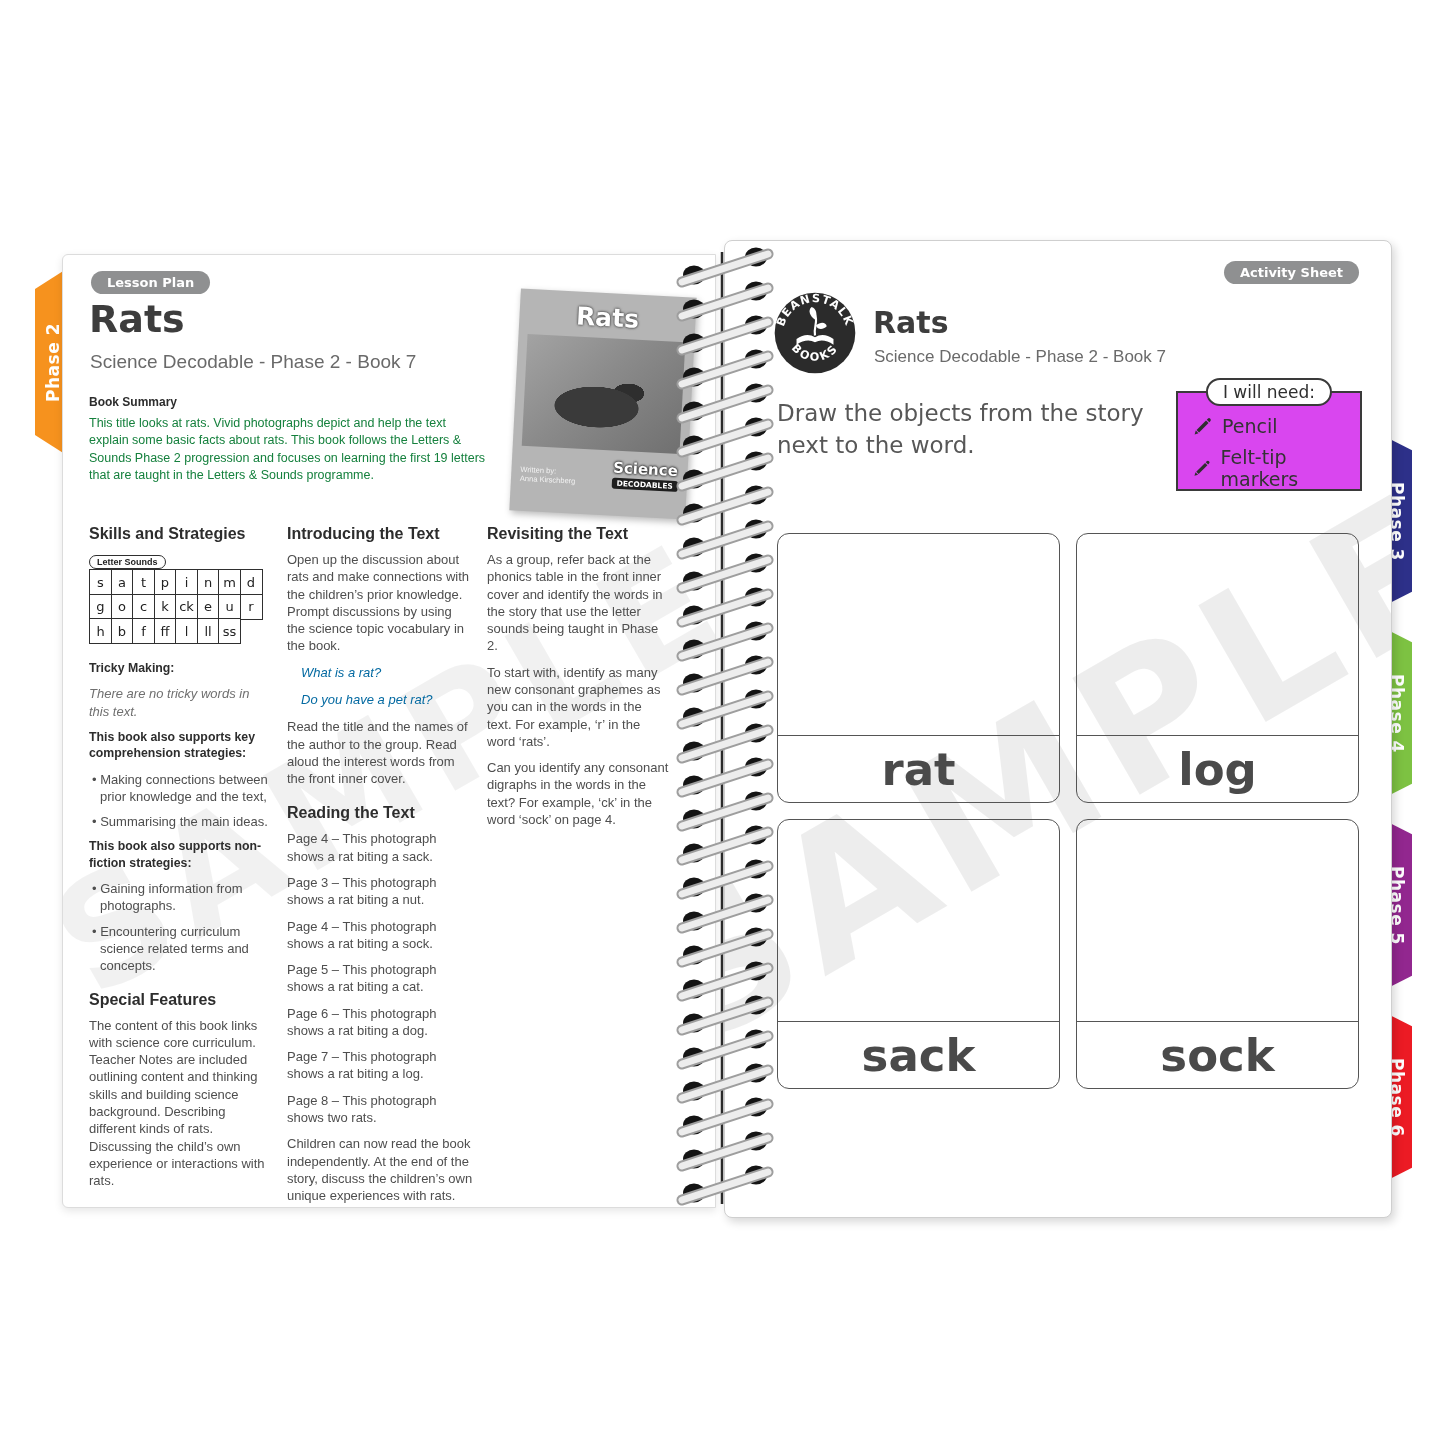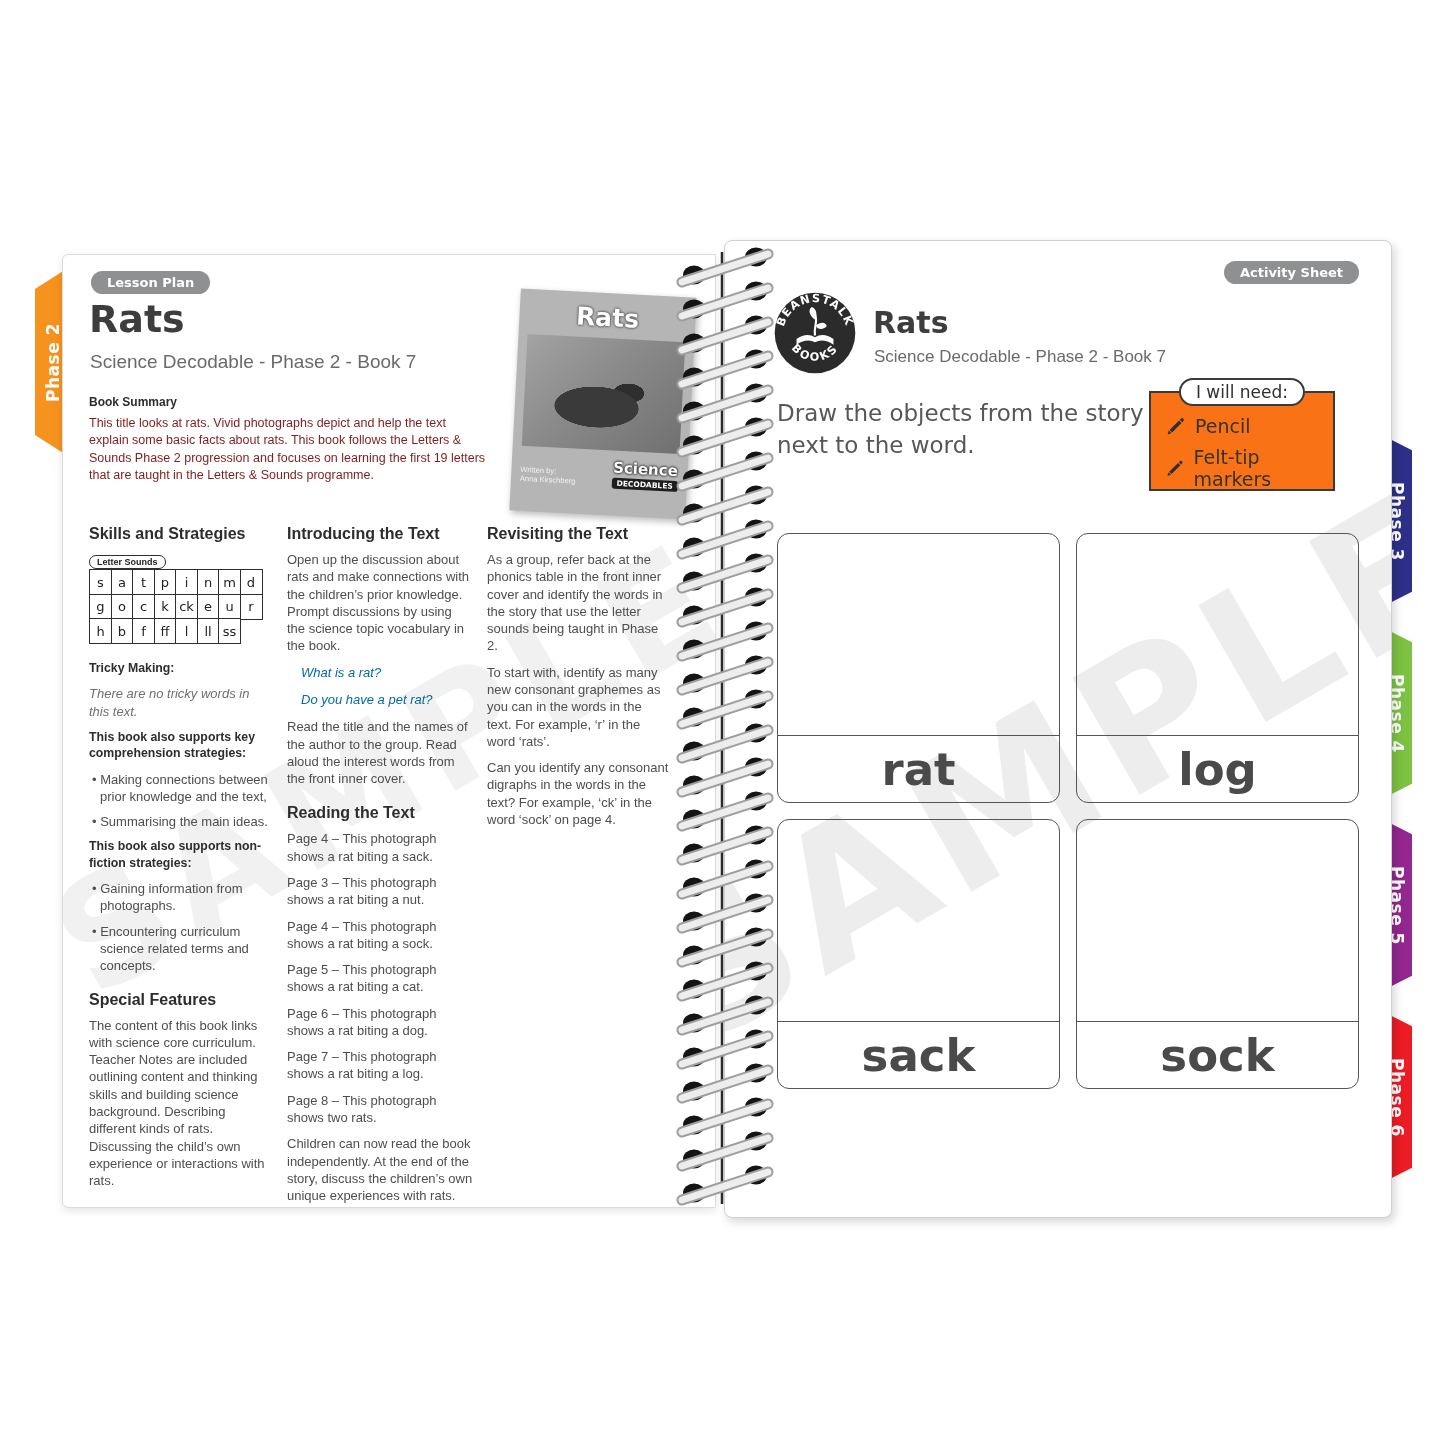--- a/index.html
+++ b/index.html
@@ -35,21 +35,21 @@
   .pill{position:absolute;background:#8F9091;color:#fff;border-radius:14px;
         font-family:"DejaVu Sans",sans-serif;font-weight:bold;font-size:13px;
         padding:4px 16px;z-index:2;}
 
   
   .lp-title{position:absolute;left:26px;top:42px;font-family:"DejaVu Sans",sans-serif;
             font-weight:800;font-size:38px;color:#3d3d3d;z-index:1;}
   .lp-sub{position:absolute;left:27px;top:96px;font-size:19px;color:#6a6a6a;z-index:1;}
   .lp-summary{position:absolute;left:26px;top:140px;width:398px;z-index:1;}
   .lp-summary h3{margin:0 0 6px;font-size:12px;color:#2d2d2d;}
-  .lp-summary p{margin:0;font-size:12.5px;line-height:1.38;color:#7f1d1d;}
+  .lp-summary p{margin:0;font-size:12.5px;line-height:1.38;color:#15803d;}
 
   .cols{position:absolute;left:0;top:270px;width:652px;z-index:1;}
   .col{position:absolute;top:0;}
   .col-1{left:26px;width:180px;}
   .col-2{left:224px;width:186px;}
   .col-3{left:424px;width:182px;}
   .col h3{margin:0 0 8px;font-size:16px;color:#2d2d2d;}
   .col p{margin:0 0 9px;font-size:13px;line-height:1.33;color:#4e4e4e;}
   .col p.b{font-weight:bold;color:#2d2d2d;font-size:12.3px;}
   .col p.i{font-style:italic;color:#6f6f6f;}
@@ -86,22 +86,22 @@
   .cover-series .s2{font-family:"DejaVu Sans",sans-serif;font-weight:bold;font-size:7.5px;color:#fff;
                     background:#1e1e1e;border-radius:3px;padding:1px 5px;margin-top:1px;}
 
   
   .rp-logo{position:absolute;left:48px;top:50px;z-index:1;}
   .rp-title{position:absolute;left:148px;top:64px;font-family:"DejaVu Sans",sans-serif;
             font-weight:800;font-size:30px;color:#3d3d3d;z-index:1;}
   .rp-sub{position:absolute;left:149px;top:106px;font-size:17px;color:#6a6a6a;z-index:1;}
   .rp-instruction{position:absolute;left:52px;top:156px;width:378px;font-size:23px;
                   line-height:1.4;color:#575757;font-family:"DejaVu Sans",sans-serif;z-index:1;}
-  .need-box{position:absolute;left:424px;top:150px;width:182px;height:96px;
-            border:2px solid #3a3a3a;background:#f97316;z-index:1;}
+  .need-box{position:absolute;left:451px;top:150px;width:182px;height:96px;
+            border:2px solid #3a3a3a;background:#d946ef;z-index:1;}
   .need-label{position:absolute;left:50%;top:-15px;transform:translateX(-50%);background:#fff;
               border:2px solid #3a3a3a;border-radius:15px;padding:2px 15px;font-size:17px;
               color:#2f2f2f;white-space:nowrap;font-family:"DejaVu Sans",sans-serif;}
   .need-items{padding:22px 0 0 14px;display:flex;flex-direction:column;gap:9px;}
   .need-item{display:flex;align-items:center;gap:9px;font-size:19px;color:#333;
              font-family:"DejaVu Sans",sans-serif;}
   .boxes{position:absolute;left:52px;top:292px;width:582px;display:grid;
          grid-template-columns:283px 283px;grid-template-rows:270px 270px;gap:16px;z-index:1;}
   .abox{position:relative;border:1.6px solid #555;border-radius:12px;background:transparent;}
   .abox .divider{position:absolute;left:0;right:0;bottom:66px;border-top:1.6px solid #555;}

